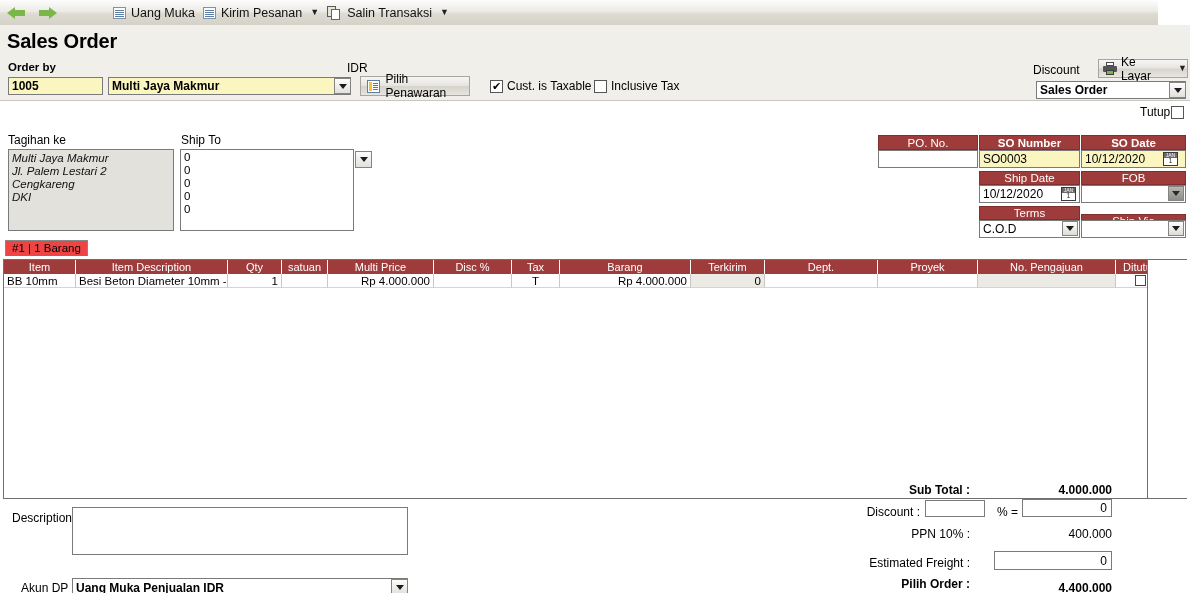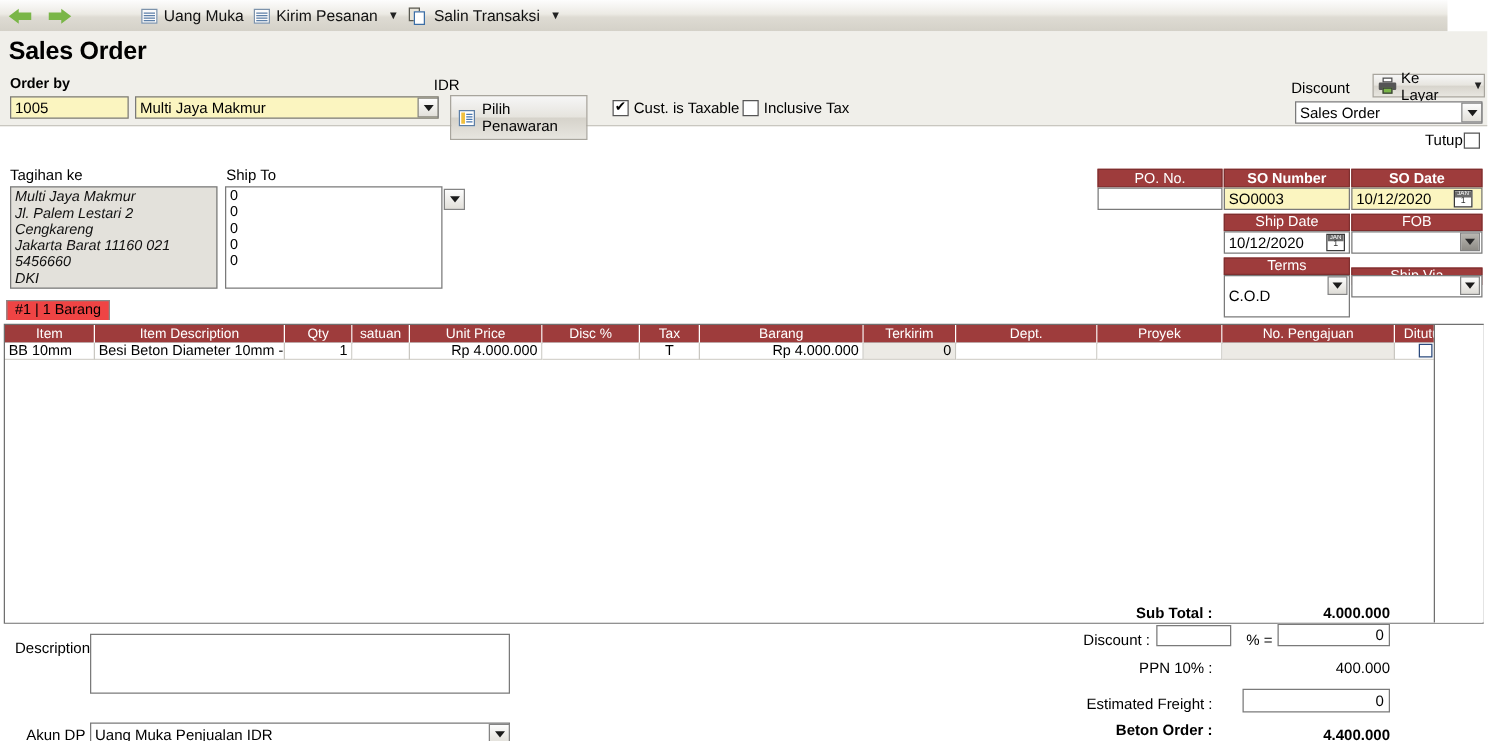--- a/index.html
+++ b/index.html
@@ -45,35 +45,35 @@
     background:#f0efea;border-bottom:1px solid #c9c7c0;
   }
   .title{
     position:absolute;left:7px;top:5px;font-size:20px;font-weight:bold;letter-spacing:-0.2px;
   }
   .lbl-orderby{position:absolute;left:8px;top:36px;font-size:11.5px;font-weight:bold;}
   .lbl-idr{position:absolute;left:347px;top:36px;font-size:12px;}
   .inp{
     box-sizing:border-box;border:1px solid #7a7a7a;background:#fff;
     font-family:"Liberation Sans",sans-serif;font-size:12px;color:#000;
-    padding:3px 3px;outline:none;
+    padding:3px 3px;outline:none;font-weight:bold;
   }
   .yellow{background:#fbf5c0;}
   .f-code{position:absolute;left:8px;top:52px;width:95px;height:18px;}
   .f-cust{position:absolute;left:108px;top:52px;width:243px;height:18px;padding-right:20px;}
   .ddbtn{
     position:absolute;width:17px;height:16px;box-sizing:border-box;
     background:linear-gradient(to bottom,#fdfdfd,#e2e0da);
     border:1px solid #848484;
     display:flex;align-items:center;justify-content:center;
   }
   .ddbtn:after{content:"";border-left:4px solid transparent;border-right:4px solid transparent;border-top:5px solid #1b1b1b;display:block;}
   .dd-cust{left:334px;top:53px;}
   .btn-penawaran{
-    position:absolute;left:360px;top:51px;width:110px;height:36px;box-sizing:border-box;
+    position:absolute;left:360px;top:51px;width:110px;height:20px;box-sizing:border-box;
     background:linear-gradient(to bottom,#f6f6f6 0%,#e6e4de 48%,#d6d3cb 52%,#e7e5df 100%);
     border:1px solid #a8a59d;display:flex;align-items:center;padding-left:6px;gap:6px;
     font-size:12px;
   }
   .bluelist{width:13px;height:13px;border:1px solid #5d7fa6;background:#fff;position:relative;box-sizing:border-box;}
   .bluelist b{position:absolute;left:1px;top:1px;width:3px;height:9px;background:#f0c040;display:block;}
   .bluelist i{position:absolute;left:5px;height:1px;width:5px;background:#4a78b0;display:block;}
   .bluelist i.a{top:2px;} .bluelist i.b{top:4px;} .bluelist i.c{top:6px;} .bluelist i.d{top:8px;}
 
   .cbrow{position:absolute;top:54px;display:flex;align-items:center;font-size:12px;}
@@ -280,21 +280,20 @@
     <div class="ddbtn dd-rancangan"></div>
     <div class="lbl-tutup">Tutup</div>
     <span class="cb cb-tutup" style="position:absolute;"></span>
 
     <div class="lbl-tagihan">Tagihan ke</div>
     <div class="lbl-shipto">Ship To</div>
     <div class="billbox">
       <div>Multi Jaya Makmur</div>
       <div>Jl. Palem Lestari 2</div>
       <div>Cengkareng</div>
-      <div>Jakarta Barat 11160 021 5456660</div>
       <div>DKI</div>
     </div>
     <div class="shipbox">
       <div>0</div>
       <div>0</div>
       <div>0</div>
       <div>0</div>
       <div>0</div>
     </div>
     <div class="ddbtn dd-shipto"></div>
@@ -311,36 +310,36 @@
 
     <div class="redcell" style="left:979px;top:146px;width:101px;height:14px;">Ship Date</div>
     <div class="vcell" style="left:979px;top:160px;width:101px;height:18px;">10/12/2020</div>
     <div class="calicon" style="left:1061px;top:162px;"><div class="m">JAN</div>1</div>
 
     <div class="redcell" style="left:1081px;top:146px;width:105px;height:14px;">FOB</div>
     <div class="vcell" style="left:1081px;top:160px;width:105px;height:18px;"></div>
     <div class="smdd grayed" style="left:1168px;top:161px;"></div>
 
     <div class="redcell" style="left:979px;top:181px;width:101px;height:14px;">Terms</div>
-    <div class="vcell" style="left:979px;top:195px;width:101px;height:34px;">C.O.D</div>
+    <div class="vcell" style="left:979px;top:195px;width:101px;height:18px;">C.O.D</div>
     <div class="smdd" style="left:1062px;top:196px;"></div>
 
     <div class="redcell" style="left:1081px;top:189px;width:105px;height:14px;">Ship Via</div>
     <div class="vcell" style="left:1081px;top:195px;width:105px;height:18px;"></div>
     <div class="smdd" style="left:1168px;top:196px;"></div>
 
     <div class="tab">#1 | 1 Barang</div>
 
     <div class="grid">
       <div class="ghead">
         <div class="hc" style="width:72px;">Item</div>
         <div class="hc" style="width:152px;">Item Description</div>
         <div class="hc" style="width:54px;">Qty</div>
         <div class="hc" style="width:46px;">satuan</div>
-        <div class="hc" style="width:106px;">Unit Price</div>
+        <div class="hc" style="width:106px;">Multi Price</div>
         <div class="hc" style="width:78px;">Disc %</div>
         <div class="hc" style="width:48px;">Tax</div>
         <div class="hc" style="width:131px;">Barang</div>
         <div class="hc" style="width:74px;">Terkirim</div>
         <div class="hc" style="width:113px;">Dept.</div>
         <div class="hc" style="width:100px;">Proyek</div>
         <div class="hc" style="width:138px;">No. Pengajuan</div>
         <div class="hc" style="width:50px;">Ditutup</div>
       </div>
 
@@ -379,17 +378,17 @@
     <div class="totbox" style="left:925px;top:475px;width:60px;height:17px;"></div>
     <div class="tot-lbl" style="left:990px;top:480px;width:28px;">% =</div>
     <div class="totbox" style="left:1022px;top:474px;width:90px;height:18px;">0</div>
 
     <div class="tot-lbl" style="left:830px;top:502px;width:140px;">PPN 10% :</div>
     <div class="tot-val" style="left:1000px;top:502px;width:112px;">400.000</div>
 
     <div class="tot-lbl" style="left:790px;top:531px;width:180px;">Estimated Freight :</div>
     <div class="totbox" style="left:994px;top:526px;width:118px;height:19px;">0</div>
 
-    <div class="tot-lbl b" style="left:820px;top:552px;width:150px;">Beton Order :</div>
+    <div class="tot-lbl b" style="left:820px;top:552px;width:150px;">Pilih Order :</div>
     <div class="tot-val b" style="left:1000px;top:556px;width:112px;">4.400.000</div>
 
   </div>
 </div>
 
 </body></html>

